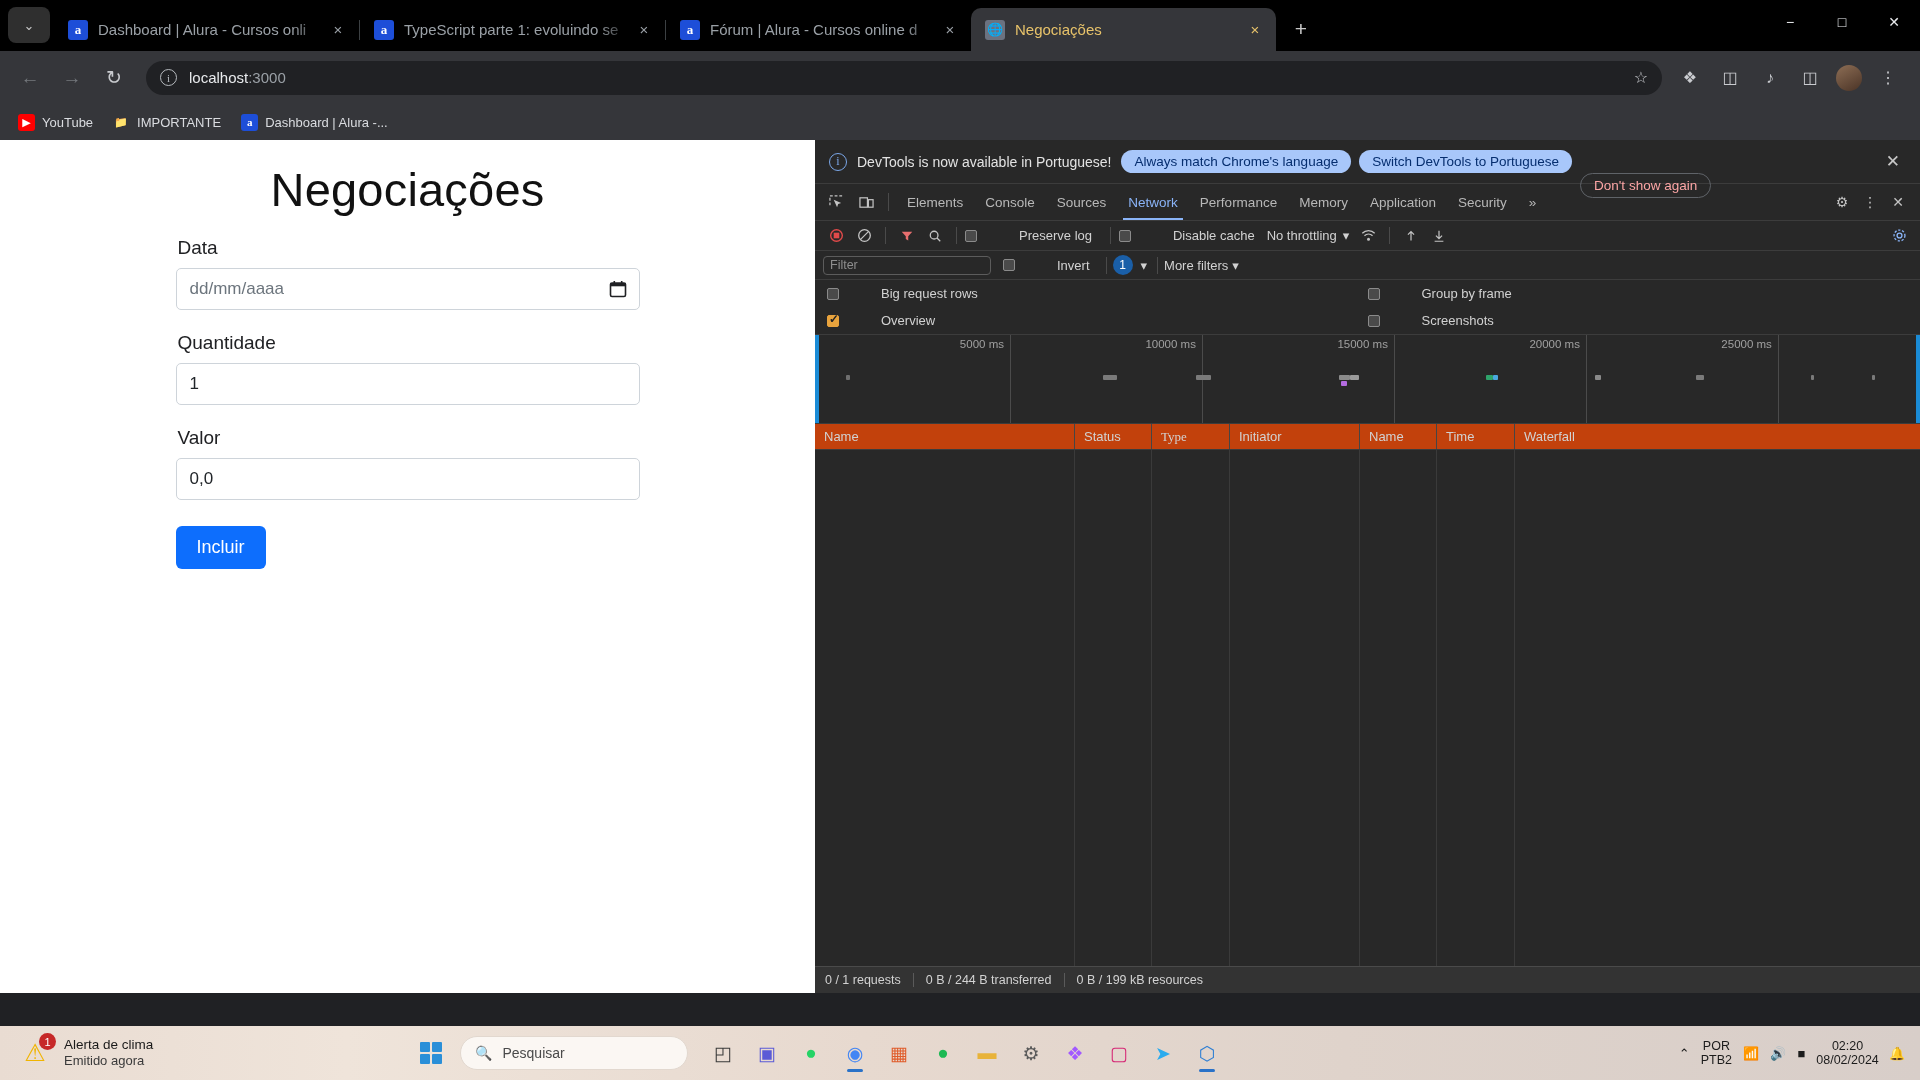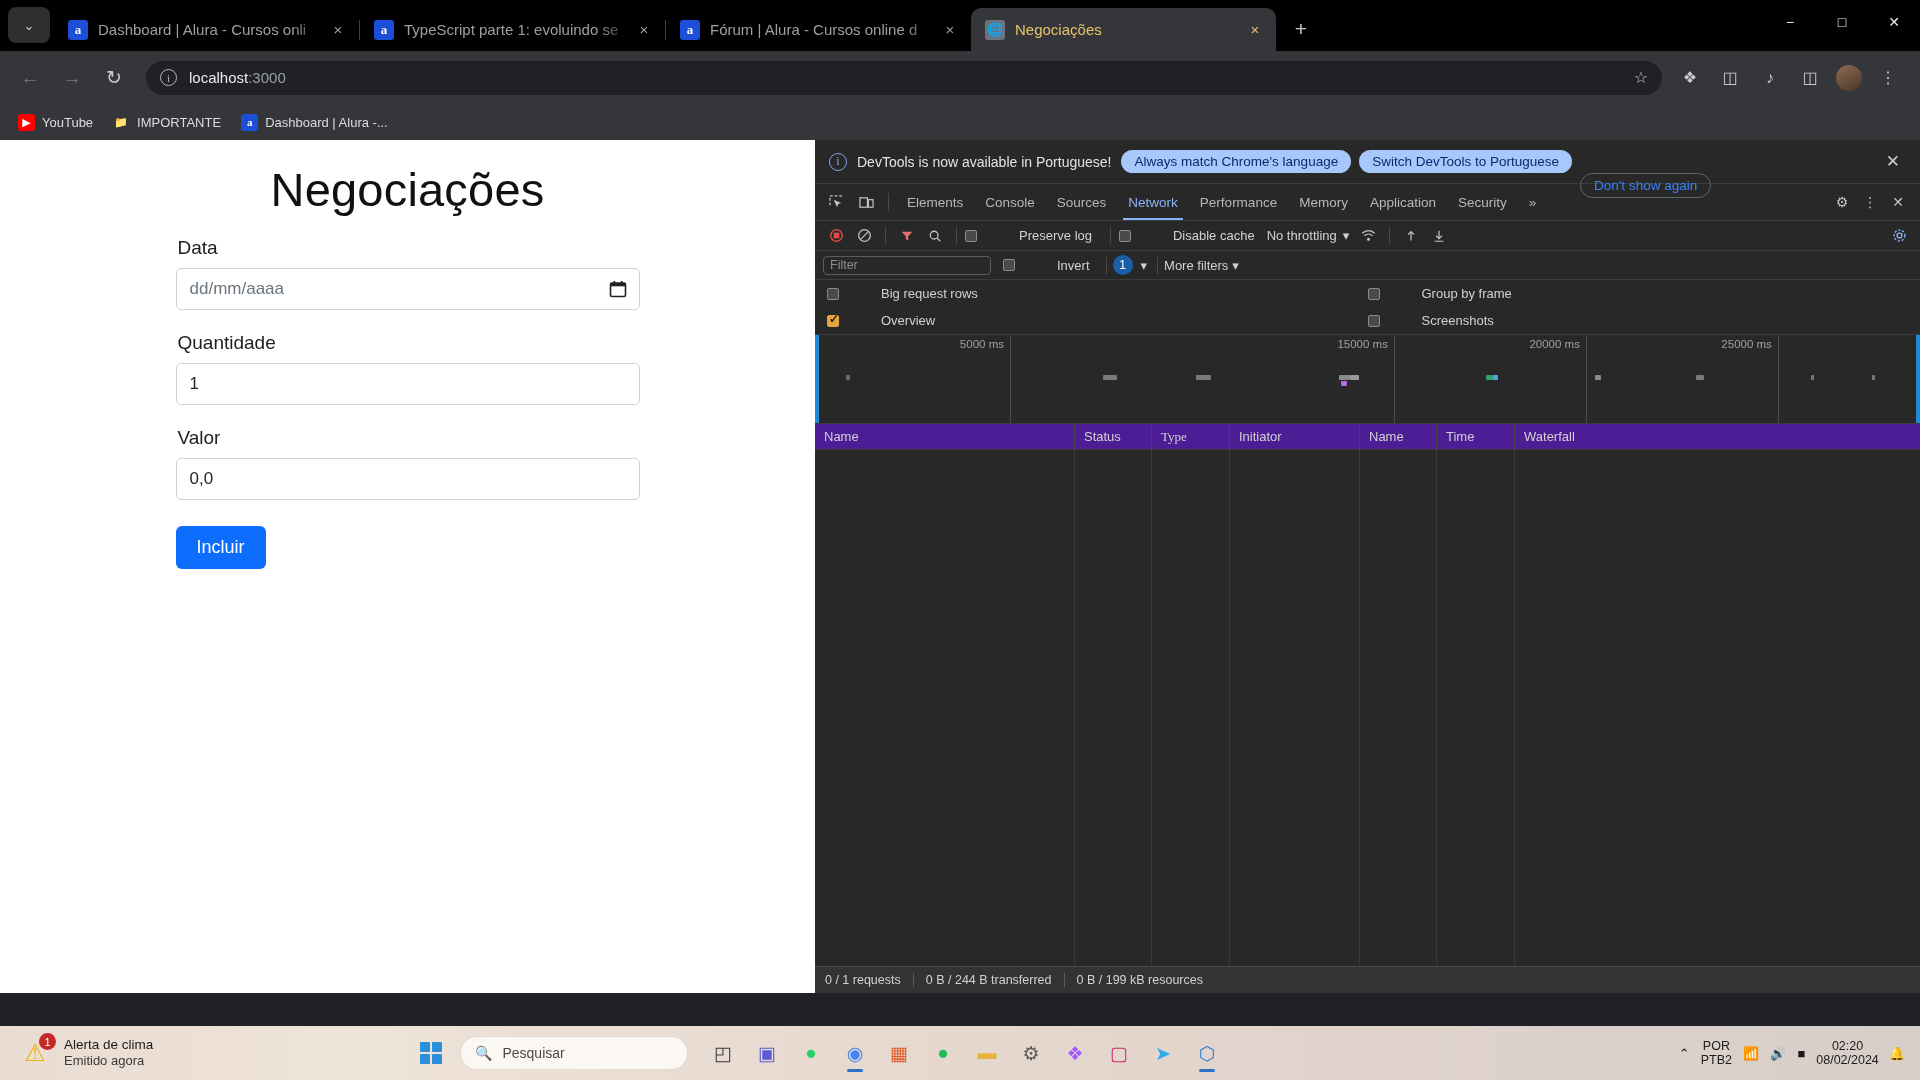--- a/index.html
+++ b/index.html
@@ -163,21 +163,21 @@
     display: flex; align-items: center; justify-content: center;
     font-size: 12px; margin-right: 10px;
     font-family: "Liberation Serif", serif;
   }
   .dt-notice .ntext { font-size: 14px; color: #e3e3e3; margin-right: 10px; }
   .pillbtn {
     background: #a8c7fa; color: #062e6f;
     border-radius: 13px; padding: 4px 13px;
     font-size: 13.5px; margin-right: 8px; white-space: nowrap;
   }
-  .pillbtn.ghost { background: transparent; color: #3b82f6; border: 1px solid #5f6368; margin-top: 47px; }
+  .pillbtn.ghost { background: transparent; color: #fca5a5; border: 1px solid #5f6368; margin-top: 47px; }
   .dt-notice .nclose { margin-left: auto; color: #c7c7c7; font-size: 17px; padding: 0 6px; }
 
   .dt-tabs {
     height: 37px; flex: 0 0 37px;
     display: flex; align-items: stretch;
     border-bottom: 1px solid #3c3c3c; padding-left: 6px;
   }
   .dt-icobtn { width: 30px; display: flex; align-items: center; justify-content: center; color: #c4c4c4; }
   .dt-vsep { width: 1px; background: #4a4a4a; margin: 9px 7px; }
   .dt-tab {
@@ -249,21 +249,21 @@
   }
   .ov-tick {
     position: absolute; top: 3px; right: 6px;
     color: #a0a0a0; font-size: 11.5px;
   }
   .ov-bar { position: absolute; height: 5px; border-radius: 1px; }
 
   .dt-thead {
     height: 26px; flex: 0 0 26px;
     display: flex; align-items: stretch;
-    background: #4c1d95; border-bottom: 1px solid #3c3c3c;
+    background: #c2410c; border-bottom: 1px solid #3c3c3c;
     font-size: 13px; color: #d2d2d2;
   }
   .th { display: flex; align-items: center; padding-left: 9px; border-right: 1px solid #454545; }
   .dt-tbody { flex: 1 1 auto; display: flex; background: #282828; }
   .body-col { border-right: 1px solid #3a3a3a; }
 
   .dt-status {
     height: 27px; flex: 0 0 27px;
     display: flex; align-items: center; padding: 0 10px;
     background: #333333; border-top: 1px solid #4a4a4a;
@@ -580,20 +580,23 @@
         </label>
       </div>
     </div>
 
     <div class="dt-overview">
       <div class="ov-lhandle"></div>
       <div class="ov-rhandle"></div>
       <div class="ov-grid">
         <div class="ov-cell" style="left:0;width:17.5%">
             <span class="ov-tick">5000 ms</span>
+          </div>
+        <div class="ov-cell" style="left:17.5%;width:17.5%">
+            <span class="ov-tick">10000 ms</span>
           </div>
         <div class="ov-cell" style="left:35%;width:17.5%">
             <span class="ov-tick">15000 ms</span>
           </div>
         <div class="ov-cell" style="left:52.5%;width:17.5%">
             <span class="ov-tick">20000 ms</span>
           </div>
         <div class="ov-cell" style="left:70%;width:17.5%">
             <span class="ov-tick">25000 ms</span>
           </div>

